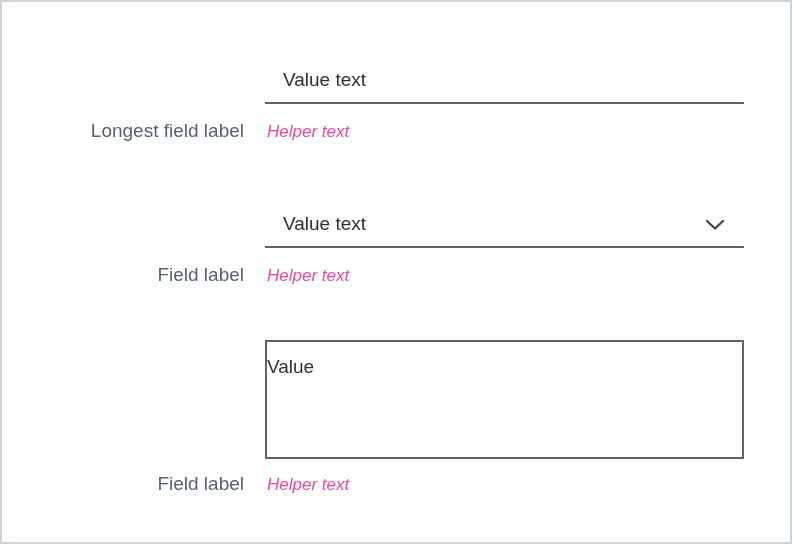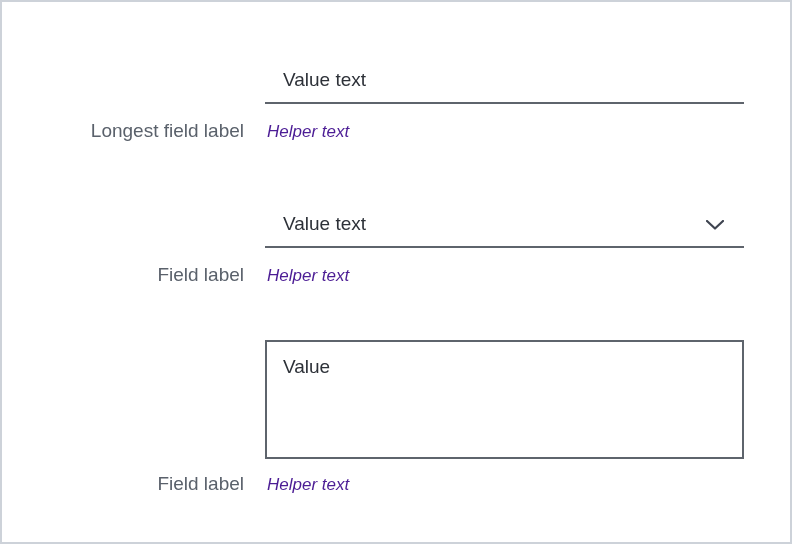--- a/index.html
+++ b/index.html
@@ -60,36 +60,36 @@
     color: #2d3138;
   }
   .chevron { flex: 0 0 auto; margin-top: 2px; }
   .textarea-field {
     box-sizing: border-box;
     display: block;
     width: 479px;
     height: 119px;
     border: 2px solid #5e646c;
     border-radius: 0;
-    padding: 12px 16px;
+    padding: 12px 0;
     margin: 0;
     background: #ffffff;
     font-family: "Liberation Sans", sans-serif;
     font-size: 19px;
     line-height: 26px;
     color: #2d3138;
     outline: none;
     resize: none;
   }
   .helper {
     margin: 16px 0 0 2px;
     font-size: 17px;
     line-height: 24px;
     font-style: italic;
-    color: #4c1d95;
+    color: #ec4899;
   }
   .row-textarea .helper { margin-top: 14px; }
 </style>
 </head>
 <body>
 
 <div class="form">
 
   <div class="row row-text">
     <div class="field-label">Longest field label</div>

